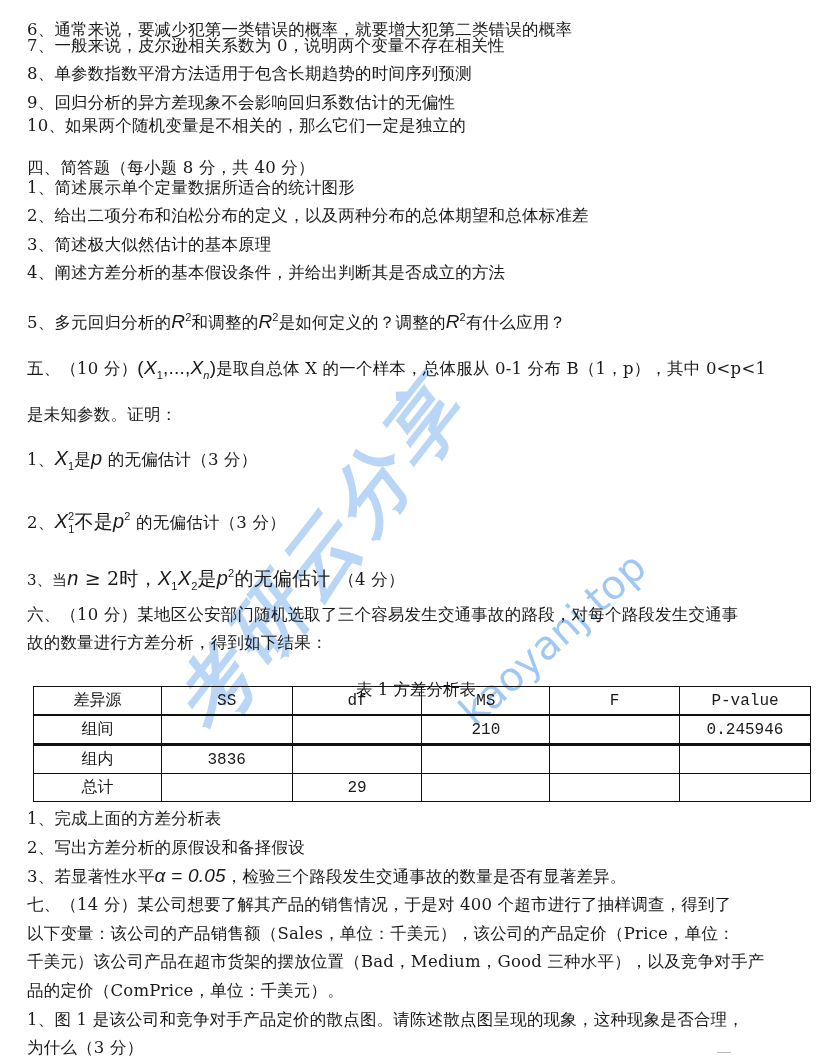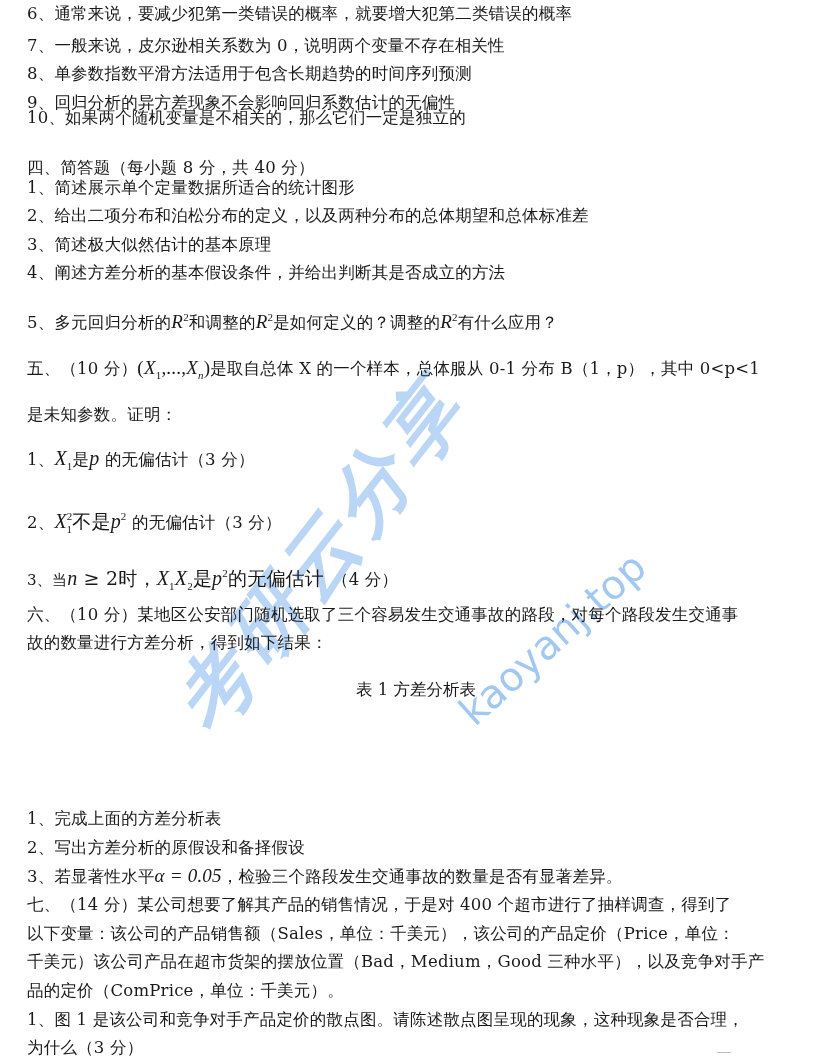--- a/index.html
+++ b/index.html
@@ -5,21 +5,21 @@
     html, body { margin: 0; padding: 0; background: #ffffff; }
     body {
       width: 835px; height: 1063px; position: relative; overflow: hidden;
       font-family: "DejaVu Serif", "Liberation Serif", serif;
       color: #1a1a1a;
     }
     .line {
       position: absolute; left: 27px; white-space: nowrap;
       font-size: 16.5px; line-height: 20px; letter-spacing: 0.2px;
     }
-    .math { font-family: Liberation Serif, serif; font-style: italic; font-size: 19px; }
+    .math { font-family: Liberation Sans, sans-serif; font-style: italic; font-size: 19px; }
     .math sup, .math sub { font-style: normal; font-size: 11px; }
     .mathbig { font-size: 20px; }
     .up { font-style: normal; }
     .caption {
       position: absolute; left: 356px; top: 663px; font-size: 16.5px; white-space: nowrap; margin-top: 16px;
     }
     table.anova {
       position: absolute; left: 33px; top: 686px; width: 778px;
       border-collapse: collapse; font-size: 16px;
     }
@@ -48,25 +48,25 @@
     .corner-mark {
       position: absolute; left: 717px; top: 1052px; width: 14px; height: 1px; background: #bbb;
     }
   </style>
 </head>
 <body>
 
 <div class="wm wm-cn">考研云分享</div>
 <div class="wm wm-url">kaoyanj.top</div>
 
-<div class="line" style="top:4px">6、通常来说，要减少犯第一类错误的概率，就要增大犯第二类错误的概率</div>
+<div class="line" style="top:20px">6、通常来说，要减少犯第一类错误的概率，就要增大犯第二类错误的概率</div>
 <div class="line" style="top:36px">7、一般来说，皮尔逊相关系数为 0，说明两个变量不存在相关性</div>
 <div class="line" style="top:64px">8、单参数指数平滑方法适用于包含长期趋势的时间序列预测</div>
 <div class="line" style="top:93px">9、回归分析的异方差现象不会影响回归系数估计的无偏性</div>
-<div class="line" style="top:108px">10、如果两个随机变量是不相关的，那么它们一定是独立的</div>
+<div class="line" style="top:116px">10、如果两个随机变量是不相关的，那么它们一定是独立的</div>
 
 <div class="line" style="top:158px">四、简答题（每小题 8 分，共 40 分）</div>
 <div class="line" style="top:178px">1、简述展示单个定量数据所适合的统计图形</div>
 <div class="line" style="top:206px">2、给出二项分布和泊松分布的定义，以及两种分布的总体期望和总体标准差</div>
 <div class="line" style="top:235px">3、简述极大似然估计的基本原理</div>
 <div class="line" style="top:263px">4、阐述方差分析的基本假设条件，并给出判断其是否成立的方法</div>
 <div class="line" style="top:307px">
   <span>5、多元回归分析的</span><span class="math"><span>R</span><sup>2</sup></span><span>和调整的</span><span class="math"><span>R</span><sup>2</sup></span><span>是如何定义的？调整的</span><span class="math"><span>R</span><sup>2</sup></span><span>有什么应用？</span>
 </div>
 
@@ -92,20 +92,52 @@
 <table class="anova">
   <colgroup>
     <col style="width:128px">
       <col style="width:131px">
       <col style="width:130px">
       <col style="width:128px">
       <col style="width:130px">
       <col style="width:131px">
   </colgroup>
   <tbody>
+      <tr class="thick-bottom">
+    <td>差异源</td>
+    <td class="mono">SS</td>
+    <td class="mono">df</td>
+    <td class="mono">MS</td>
+    <td class="mono">F</td>
+    <td class="mono">P-value</td>
+  </tr>
+  <tr>
+    <td>组间</td>
+    <td class="mono"></td>
+    <td class="mono"></td>
+    <td class="mono">210</td>
+    <td class="mono"></td>
+    <td class="mono">0.245946</td>
+  </tr>
+  <tr class="sep-top">
+    <td>组内</td>
+    <td class="mono">3836</td>
+    <td class="mono"></td>
+    <td class="mono"></td>
+    <td class="mono"></td>
+    <td class="mono"></td>
+  </tr>
+  <tr>
+    <td>总计</td>
+    <td class="mono"></td>
+    <td class="mono">29</td>
+    <td class="mono"></td>
+    <td class="mono"></td>
+    <td class="mono"></td>
+  </tr>
 </tbody>
   </table>
 
 <div class="line" style="top:809px">1、完成上面的方差分析表</div>
 <div class="line" style="top:838px">2、写出方差分析的原假设和备择假设</div>
 <div class="line" style="top:866px">
   <span>3、若显著性水平</span><span class="math" style="font-size:19px">α = 0.05</span><span>，检验三个路段发生交通事故的数量是否有显著差异。</span>
 </div>
 
 <div class="line" style="top:895px">七、（14 分）某公司想要了解其产品的销售情况，于是对 400 个超市进行了抽样调查，得到了</div>

